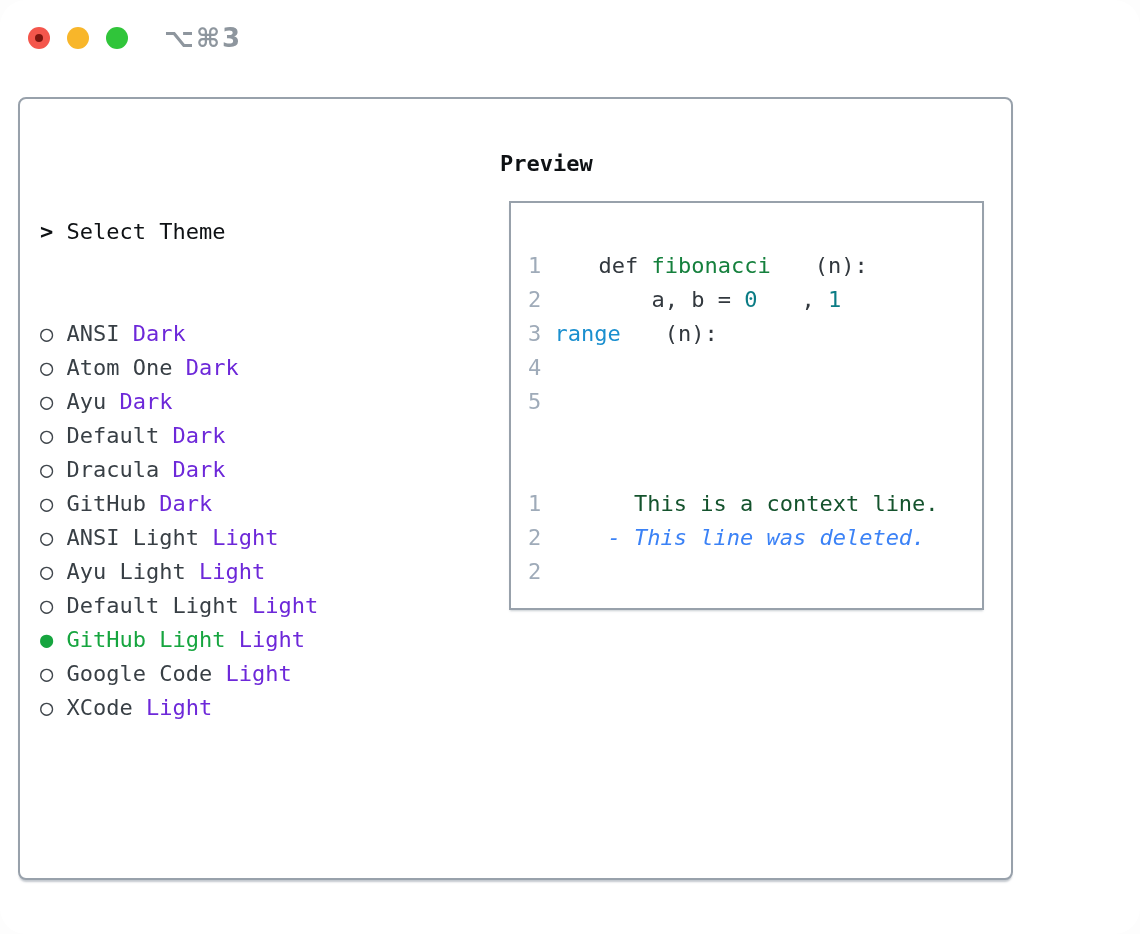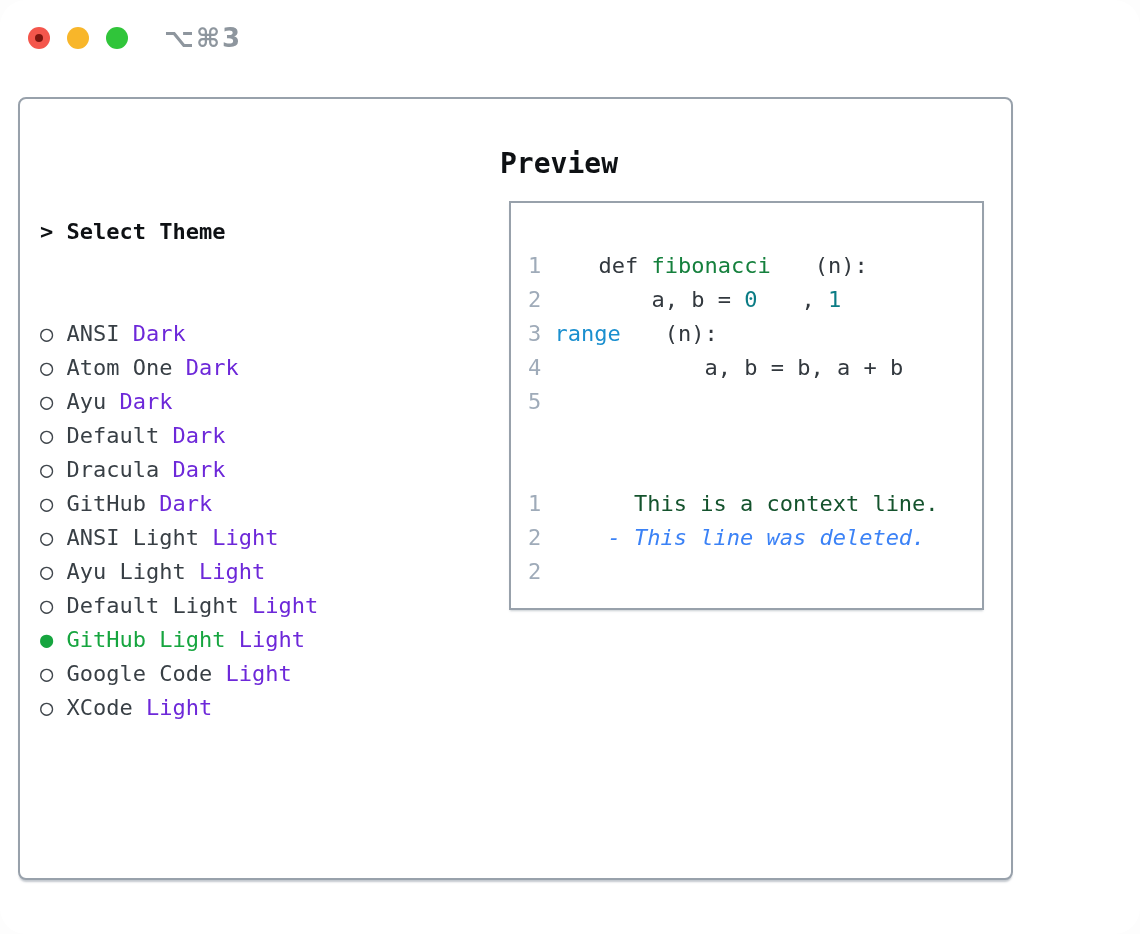--- a/index.html
+++ b/index.html
@@ -23,29 +23,29 @@
     font-weight:bold; font-size:26px; color:#8e969e; letter-spacing:2px; }
   
   .main-box { position:absolute; left:18px; top:97px; width:995px; height:783px;
     background:#fff; border:2px solid #98a1ab; border-radius:8px;
     box-shadow:0 3px 2px -1px rgba(145,155,165,0.55); }
   .content { position:absolute; inset:0; font-size:22px; line-height:34px; }
   
   .theme-panel { position:absolute; left:20px; top:48px; white-space:pre; }
   .row { display:flex; white-space:pre; }
   .marker { display:inline-block; width:26.5px; color:#41474d; }
-  .hdr { font-weight:bold; color:#0e1114; }
+  .hdr { font-weight:normal; color:#0e1114; }
   .hdr-marker { color:#0e1114; font-weight:bold; }
   .t-name { color:#383f45; }
   .t-suffix { color:#6d28d9; margin-left:13.25px; }
   .row.selected .marker, .row.selected .t-name { color:#16a53f; }
   .spacer { height:34px; }
   
   .preview-label { position:absolute; left:480px; top:48px;
-    font-weight:bold; color:#0e1114; font-size:28px; line-height:34px; }
+    font-weight:bold; color:#0e1114; font-size:22px; line-height:34px; }
   .preview-box { position:absolute; left:489px; top:102px; width:475px; height:409px;
     border:2px solid #98a1ab; background:#fff;
     box-shadow:0 2px 2px -1px rgba(145,155,165,0.5);
     padding:46px 0 0 17px; overflow:hidden; }
   .code-line { display:flex; white-space:pre; font-size:22px; line-height:34px; }
   .lnum { display:inline-block; width:26.5px; color:#9fabb9; flex:none; }
   .code-text { white-space:pre; }
   .tok-plain { color:#32383e;margin-left:44px; }
   .tok-func { color:#15803d; }
   .tok-num { color:#0b7c85; }
@@ -90,21 +90,21 @@
         
       </div>
 
       <div class="preview-label">Preview</div>
 
       <div class="preview-box">
         <div id="code-lines">
             <div class="code-line"><span class="lnum">1</span><span class="code-text tok-plain">def </span><span class="code-text tok-func">fibonacci</span><span class="code-text tok-plain">(n):</span></div>
             <div class="code-line"><span class="lnum">2</span><span class="code-text tok-plain">    a, b = </span><span class="code-text tok-num">0</span><span class="code-text tok-plain">, </span><span class="code-text tok-num">1</span></div>
             <div class="code-line"><span class="lnum">3</span><span class="code-text tok-builtin">range</span><span class="code-text tok-plain">(n):</span></div>
-            <div class="code-line"><span class="lnum">4</span><span class="code-text tok-plain">        a, b = b, a + b</span></div>
+            <div class="code-line"><span class="lnum">4</span></div>
             <div class="code-line"><span class="lnum">5</span></div>
           </div>
         <div class="spacer"></div>
         <div class="spacer"></div>
         <div id="diff-lines">
             <div class="code-line"><span class="lnum">1</span><span class="code-text diff-context">      This is a context line.</span></div>
             <div class="code-line"><span class="lnum">2</span><span class="code-text diff-deleted">    - This line was deleted.</span></div>
             <div class="code-line"><span class="lnum">2</span></div>
           </div>
       </div>

